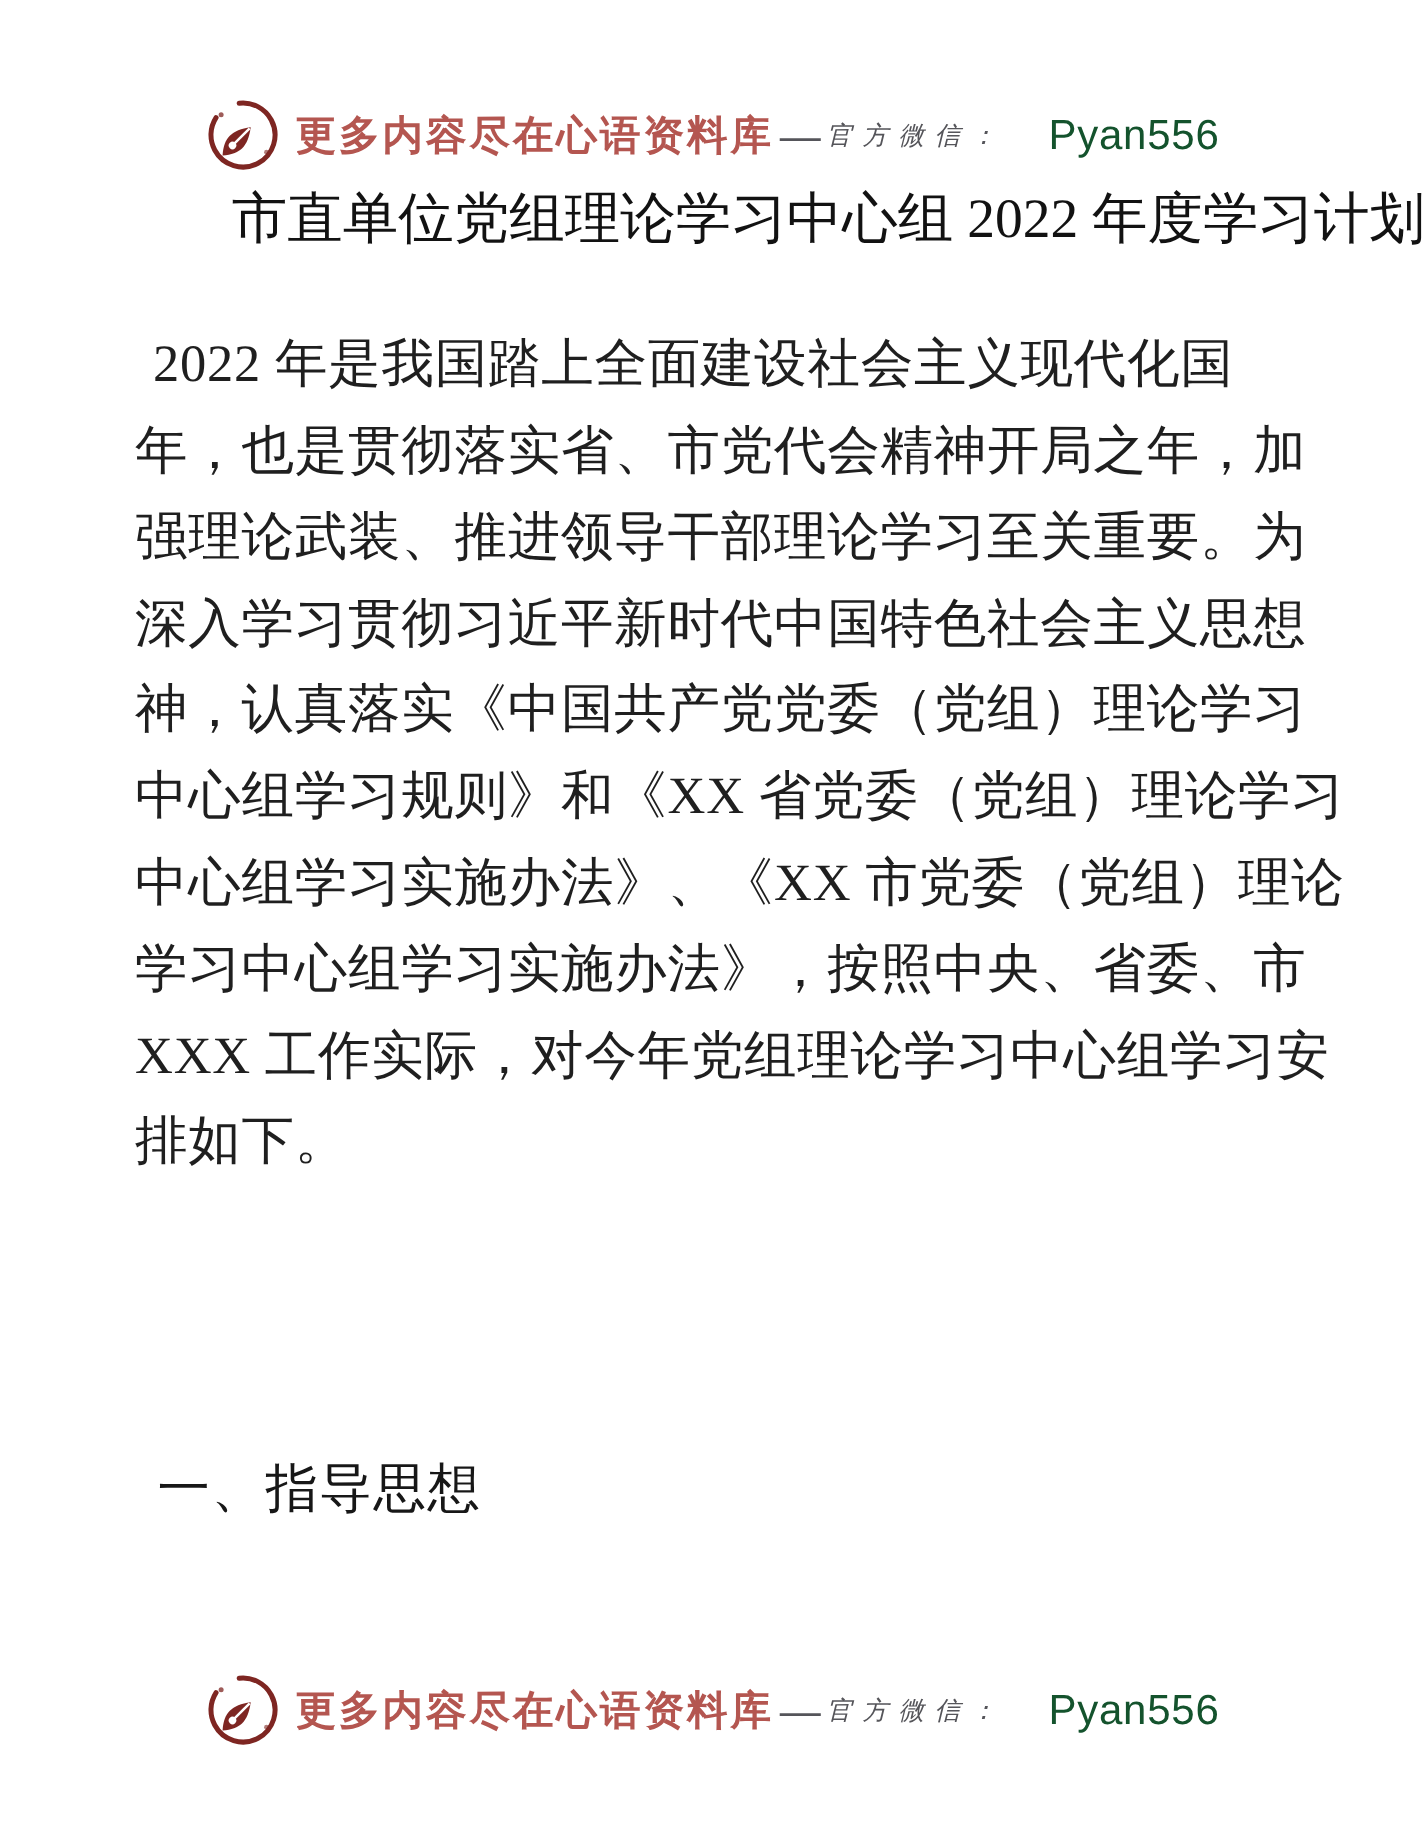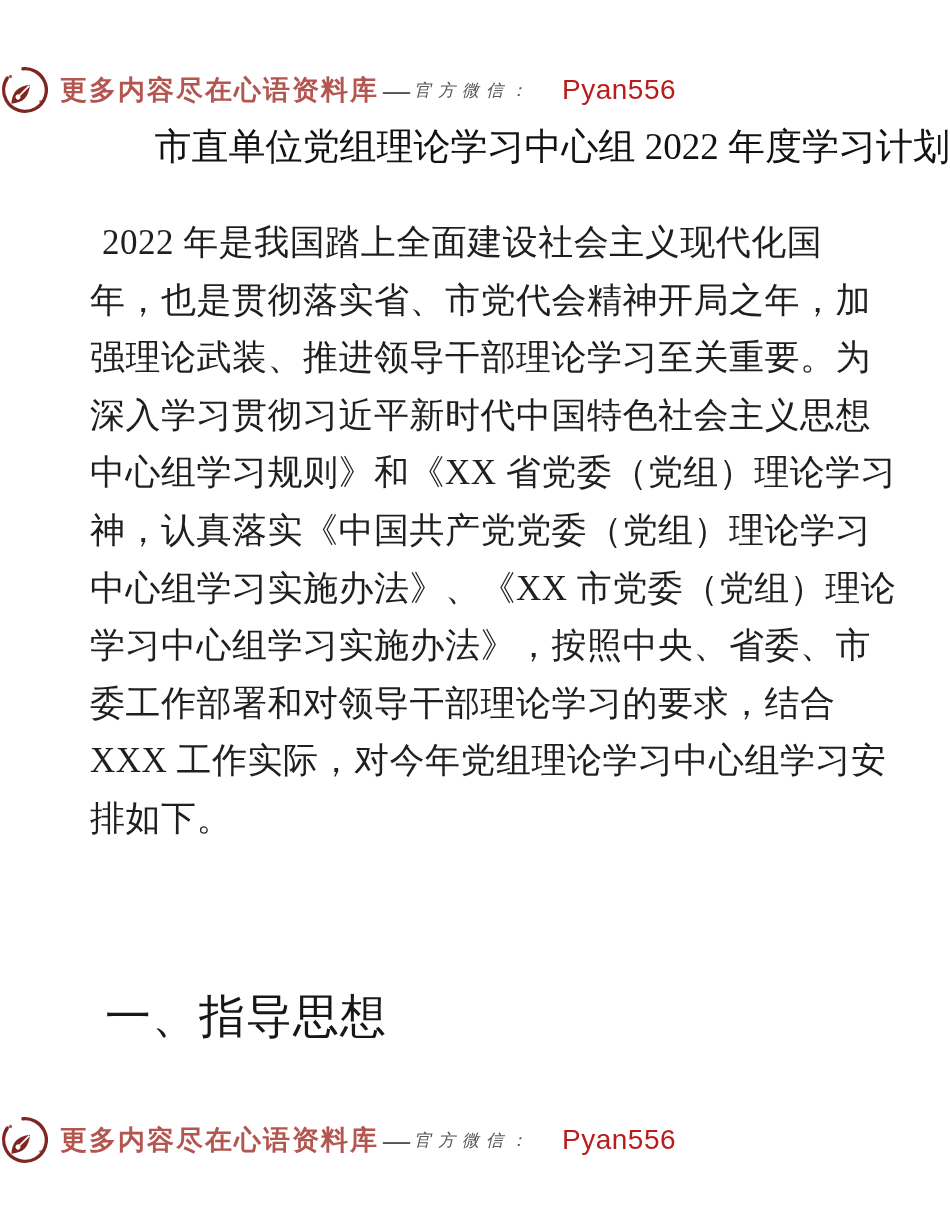--- a/index.html
+++ b/index.html
@@ -11,20 +11,21 @@
     overflow: hidden;
   }
 
   
   .watermark {
     position: absolute;
     left: 0;
     width: 100%;
     height: 56px;
     display: flex;
+    justify-content: center;
     align-items: center;
     gap: 8px;
     white-space: nowrap;
   }
   .watermark.header { top: 62px; }
   .watermark.footer { top: 1112px; }
   .wm-logo { width: 50px; height: 50px; flex: 0 0 auto; margin-right: 2px; }
   .wm-tagline {
     color: #b45650;
     font-size: 27px;
@@ -38,21 +39,21 @@
     margin: 0 -4px;
   }
   .wm-label {
     color: #55555a;
     font-size: 17px;
     font-style: italic;
     font-weight: 400;
     letter-spacing: 7px;
   }
   .wm-id {
-    color: #b91c1c;
+    color: #14532d;
     font-size: 28px;
     font-family: "Liberation Sans", "DejaVu Sans", sans-serif;
     letter-spacing: 0.5px;
     margin-left: 20px;
   }
 
   
   .doc-title {
     position: absolute;
     top: 118px;
@@ -75,24 +76,24 @@
     font-size: 35px;
     line-height: 57.6px;
     height: 57.6px;
     white-space: pre;
     letter-spacing: 0.5px;
     color: #1f1f1f;
   }
   .doc-line.first { padding-left: 12px; }
   .doc-heading {
     position: absolute;
-    top: 988px;
+    top: 964px;
     left: 90px;
     padding-left: 15px;
-    font-size: 46px;
+    font-size: 35px;
     line-height: 58px;
     font-weight: 500;
     color: #171717;
     letter-spacing: 1px;
   }
 </style>
 </head>
 <body>
 
 <div class="watermark header">
@@ -114,25 +115,24 @@
   <span class="wm-id">Pyan556</span>
 </div>
 
 <div class="doc-title">市直单位党组理论学习中心组 2022 年度学习计划</div>
 
 <div class="doc-body">
   <div class="doc-line first">2022 年是我国踏上全面建设社会主义现代化国</div>
   <div class="doc-line">年，也是贯彻落实省、市党代会精神开局之年，加</div>
   <div class="doc-line">强理论武装、推进领导干部理论学习至关重要。为</div>
   <div class="doc-line">深入学习贯彻习近平新时代中国特色社会主义思想</div>
+  <div class="doc-line">神，认真落实《中国共产党党委（党组）理论学习</div>
   <div class="doc-line">中心组学习规则》和《XX 省党委（党组）理论学习</div>
-  <div class="doc-line">神，认真落实《中国共产党党委（党组）理论学习</div>
   <div class="doc-line">中心组学习实施办法》、《XX 市党委（党组）理论</div>
   <div class="doc-line">学习中心组学习实施办法》，按照中央、省委、市</div>
-  <div class="doc-line">委工作部署和对领导干部理论学习的要求，结合</div>
   <div class="doc-line">XXX 工作实际，对今年党组理论学习中心组学习安</div>
   <div class="doc-line">排如下。</div>
 </div>
 
 <div class="doc-heading">一、指导思想</div>
 
 <div class="watermark footer">
   <svg class="wm-logo" viewBox="0 0 48 48" aria-hidden="true">
     <g transform="rotate(-28 24 24)">
       <circle cx="24" cy="24" r="20.5" fill="none" stroke="#7e2622" stroke-width="3.2" stroke-linecap="round" stroke-dasharray="86 18"></circle>

